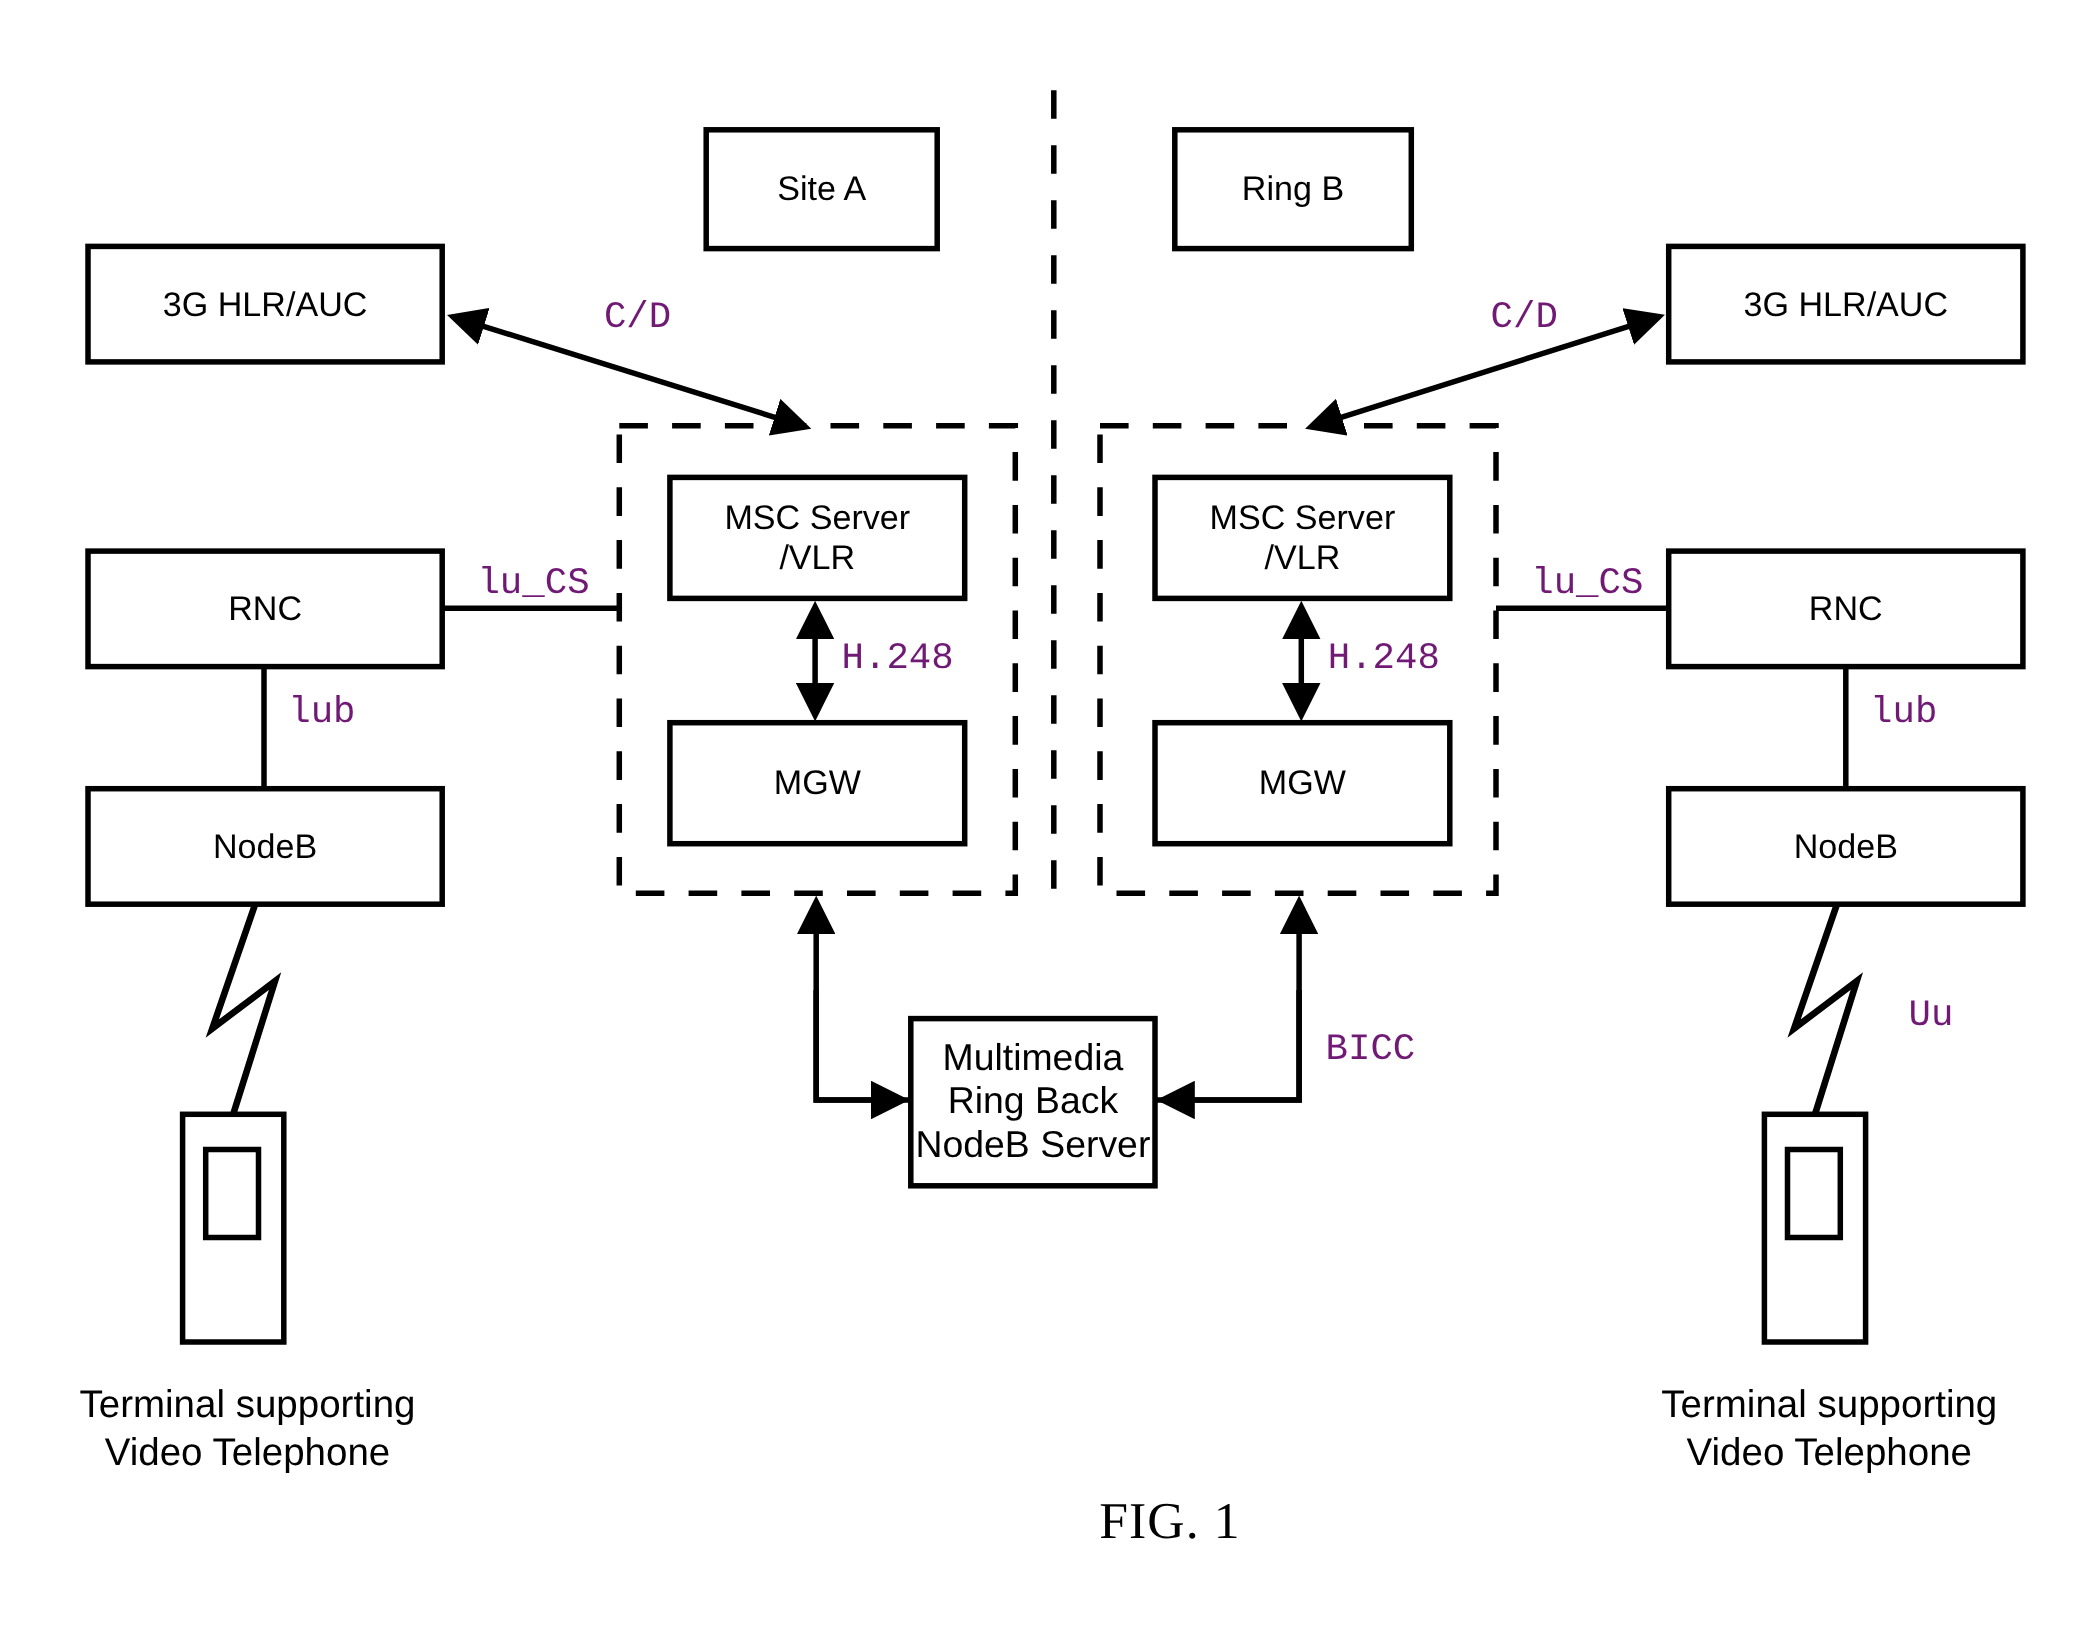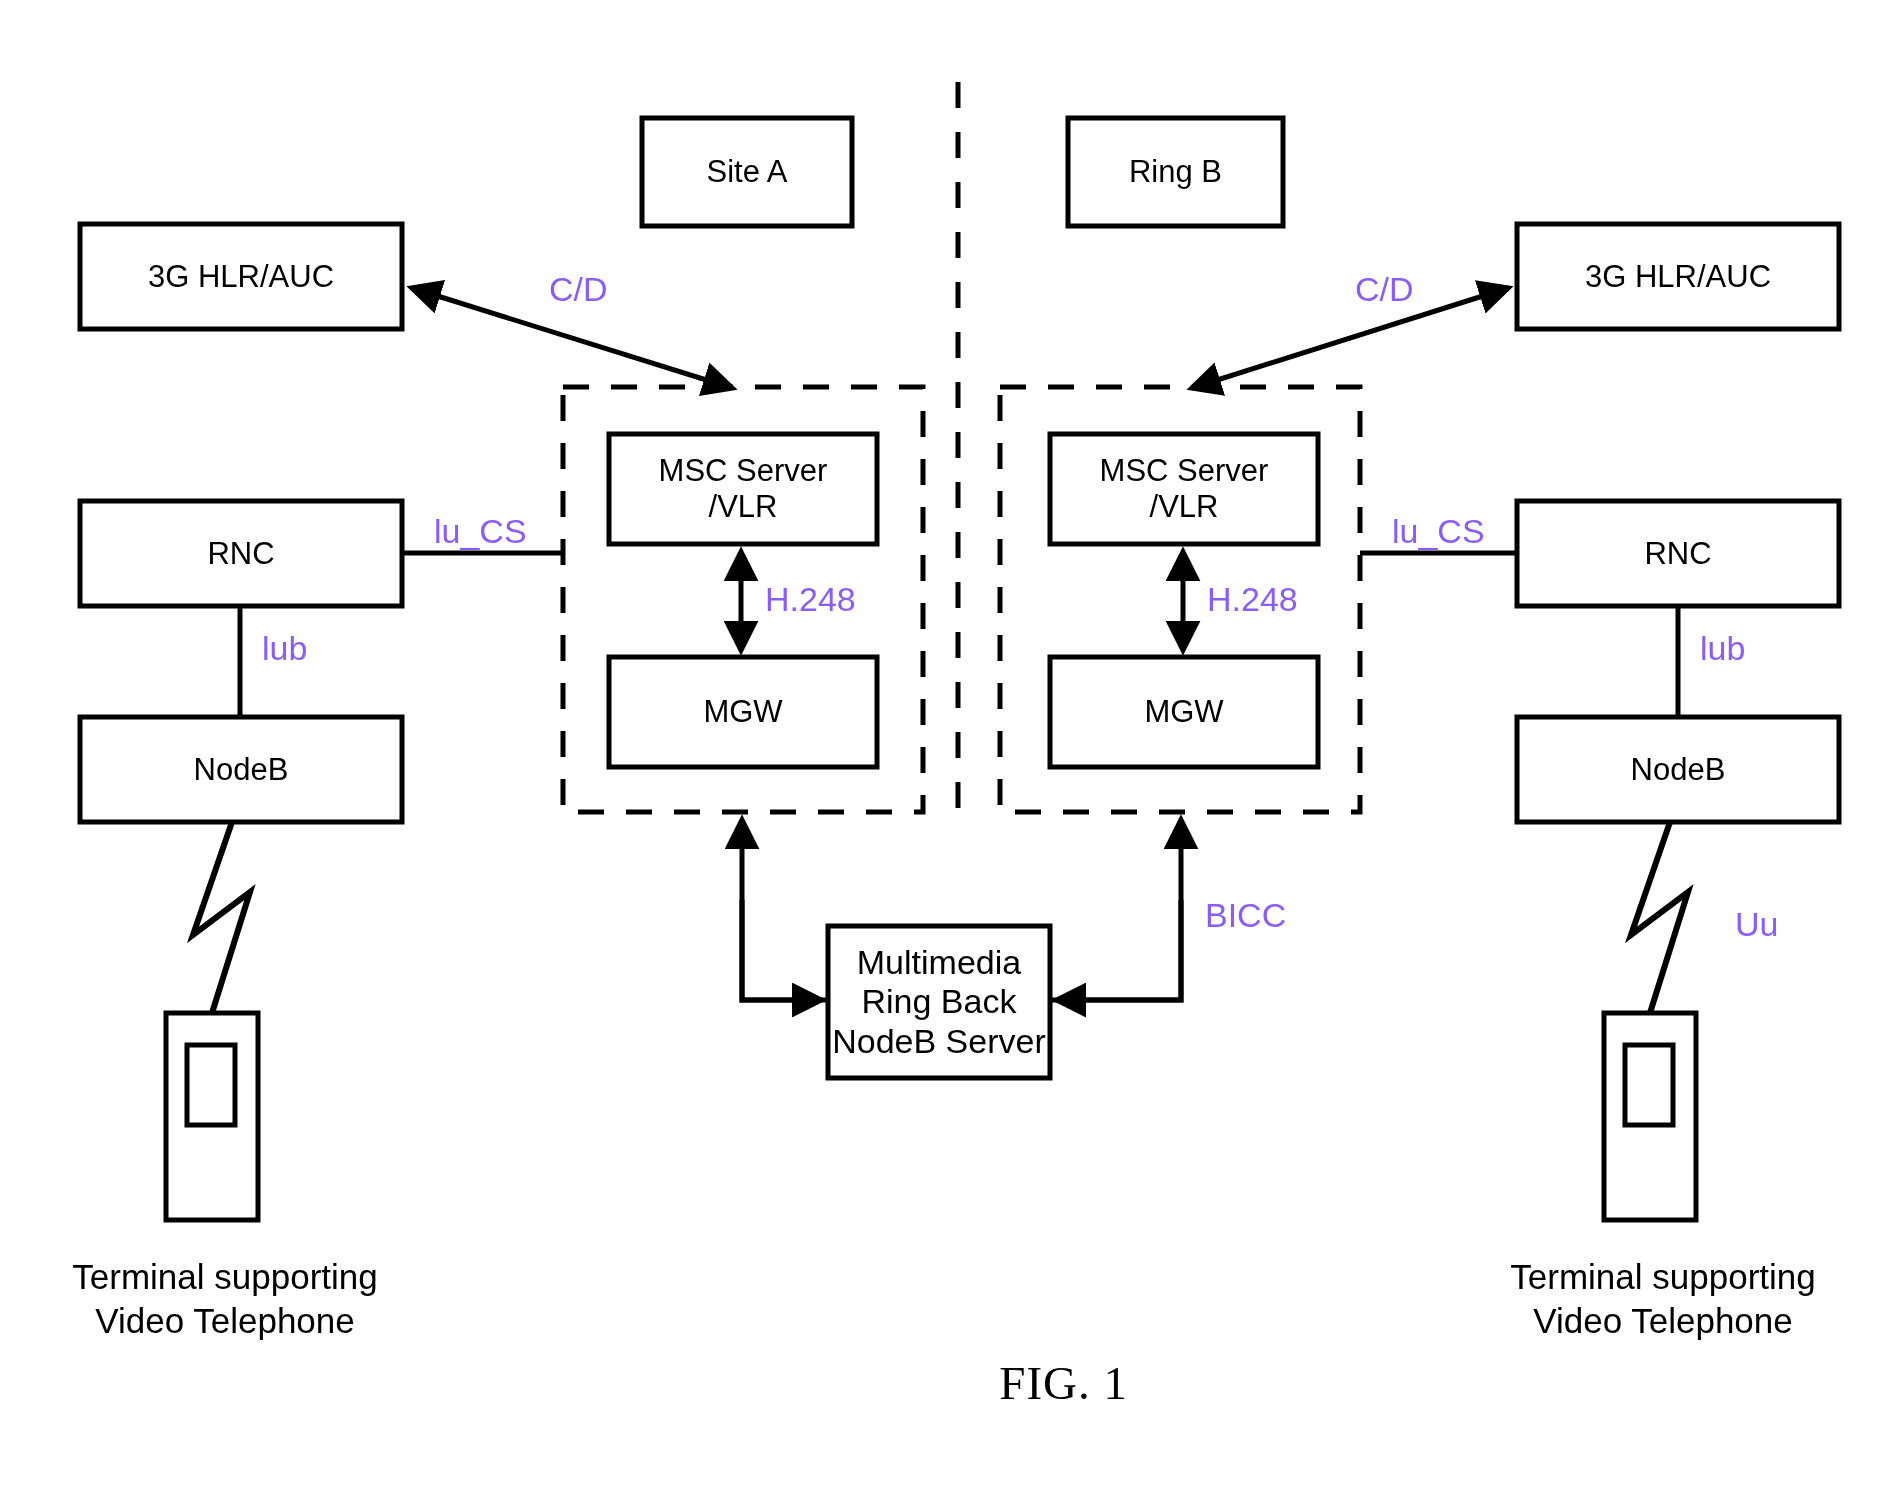--- a/index.html
+++ b/index.html
@@ -30,23 +30,23 @@
     text-align: center;
     font-family: "Liberation Sans", sans-serif;
     font-size: 31px;
     color: #000000;
     line-height: 1.15;
     white-space: pre-line;
     pointer-events: none;
   }
   .edge-label {
     position: absolute;
-    font-family: Liberation Sans, sans-serif;
+    font-family: Liberation Mono, monospace;
     font-size: 34px;
-    color: #8b5cf6;
+    color: #701a75;
     white-space: nowrap;
   }
   .caption {
     position: absolute;
     text-align: center;
     font-family: "Liberation Sans", sans-serif;
     font-size: 35px;
     color: #000000;
     line-height: 1.25;
     white-space: pre-line;
@@ -163,21 +163,21 @@
 
   <div class="edge-label" style="left:434px; top:512px;">lu_CS</div>
   <div class="edge-label" style="left:1392px; top:512px;">lu_CS</div>
 
   <div class="edge-label" style="left:262px; top:629px;">lub</div>
   <div class="edge-label" style="left:1700px; top:629px;">lub</div>
 
   <div class="edge-label" style="left:765px; top:580px;">H.248</div>
   <div class="edge-label" style="left:1207px; top:580px;">H.248</div>
 
-  <div class="edge-label" style="left:1205px; top:896px;">BICC</div>
+  <div class="edge-label" style="left:1205px; top:936px;">BICC</div>
 
   <div class="edge-label" style="left:1735px; top:905px;">Uu</div>
 
   <div class="caption" style="left:30px; top:1255px; width:390px;">Terminal supporting
 Video Telephone</div>
   <div class="caption" style="left:1468px; top:1255px; width:390px;">Terminal supporting
 Video Telephone</div>
 
   <div class="fig-caption" style="left:768px; top:1356px; width:360px;">FIG. 1</div>
 

